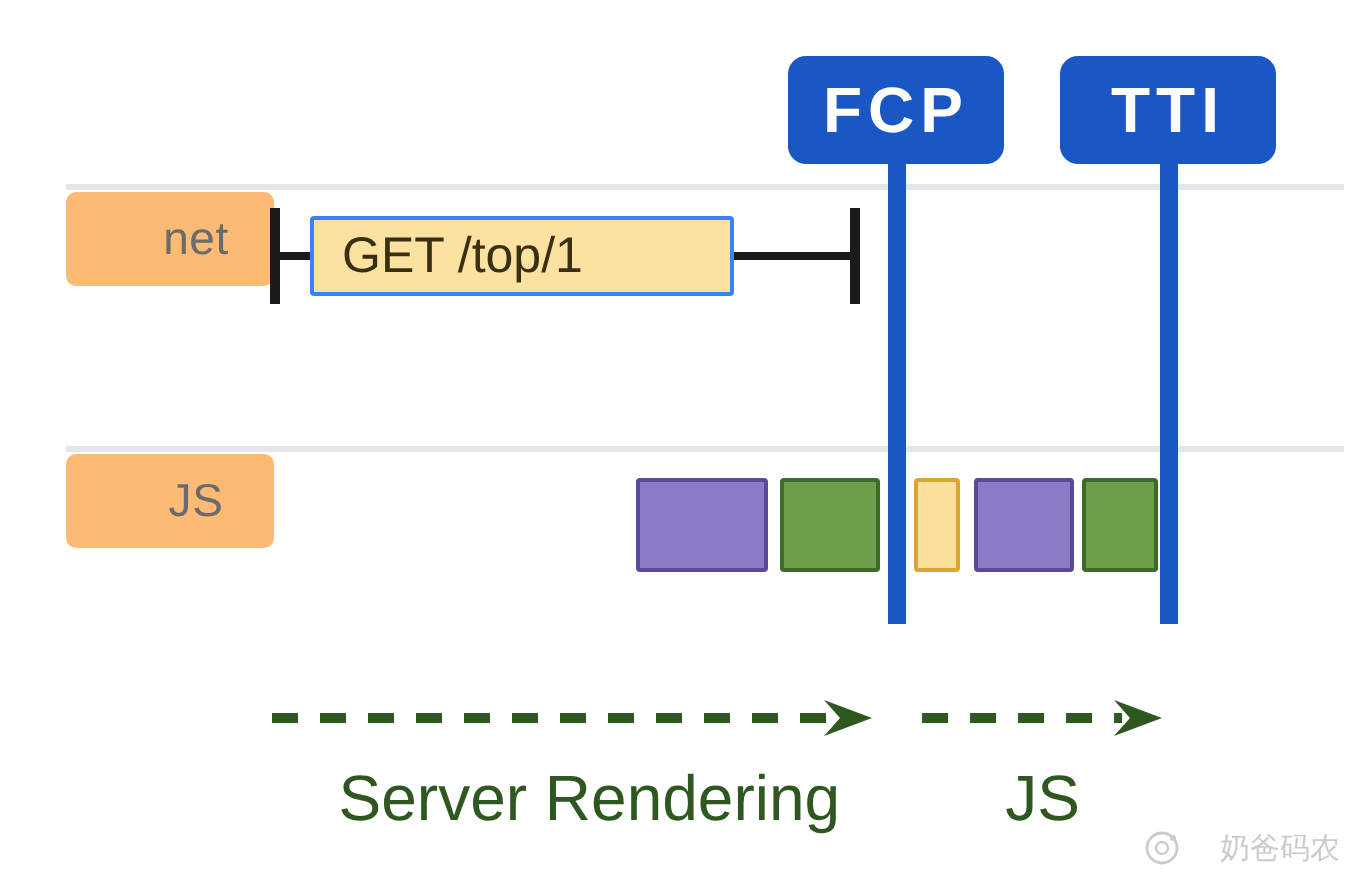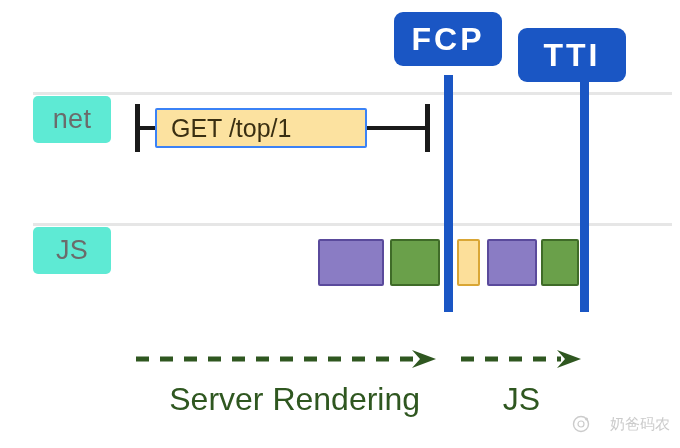--- a/index.html
+++ b/index.html
@@ -25,29 +25,30 @@
     width: 639px;
     height: 3px;
     background: #e6e6e6;
   }
   #gridline-net { top: 92px; }
   #gridline-js  { top: 223px; }
 
   
   .row-label {
     position: absolute;
-    background: #5eead4;
+    background: #fdba74;
     border-radius: 5px;
     color: #6b6b6b;
-    font-size: 27px;
+    font-size: 23px;
     line-height: 1;
     display: flex;
     align-items: center;
     justify-content: center;
     letter-spacing: 0.3px;
+    padding-left: 26px;
   }
   #row-label-net {
     left: 33px;  top: 96px;
     width: 78px; height: 47px;
   }
   #row-label-js {
     left: 33px;  top: 227px;
     width: 78px; height: 47px;
   }
 
@@ -159,26 +160,26 @@
   </div>
 
   <div id="js-blocks">
       <div class="js-block purple" style="left: 318px; width: 66px; top: 239px; height: 47px;"></div>
       <div class="js-block green" style="left: 390px; width: 50px; top: 239px; height: 47px;"></div>
       <div class="js-block yellow" style="left: 457px; width: 23px; top: 239px; height: 47px;"></div>
       <div class="js-block purple" style="left: 487px; width: 50px; top: 239px; height: 47px;"></div>
       <div class="js-block green" style="left: 541px; width: 38px; top: 239px; height: 47px;"></div>
     </div>
 
-  <div class="marker" id="marker-fcp" style="left: 394px; top: 12px; width: 108px; height: 54px;">
+  <div class="marker" id="marker-fcp" style="left: 394px; top: 28px; width: 108px; height: 54px;">
     <div class="marker-badge" style="background: rgb(26, 86, 196);">FCP</div>
   </div>
   <div class="marker-line" id="marker-line-fcp" style="left: 444px; top: 75px; height: 237px; background: rgb(26, 86, 196);"></div>
 
-  <div class="marker" id="marker-tti" style="left: 518px; top: 28px; width: 108px; height: 54px;">
+  <div class="marker" id="marker-tti" style="left: 530px; top: 28px; width: 108px; height: 54px;">
     <div class="marker-badge" style="background: rgb(26, 86, 196);">TTI</div>
   </div>
   <div class="marker-line" id="marker-line-tti" style="left: 580px; top: 75px; height: 237px; background: rgb(26, 86, 196);"></div>
 
   <div id="phase-layer">
       <svg width="301" height="22" viewBox="0 0 301 22" class="phase-arrow" style="left: 135px; top: 348px;">
         <line x1="1" y1="11" x2="281" y2="11" stroke="#2f5720" stroke-width="5" stroke-dasharray="13 11"></line>
         <path d="M 277 2 L 301 11 L 277 20 L 285 11 Z" fill="#2f5720"></path>
       </svg>
       <div class="phase-caption" style="top: 383px; left: 169.273px; width: auto;">Server Rendering</div>

